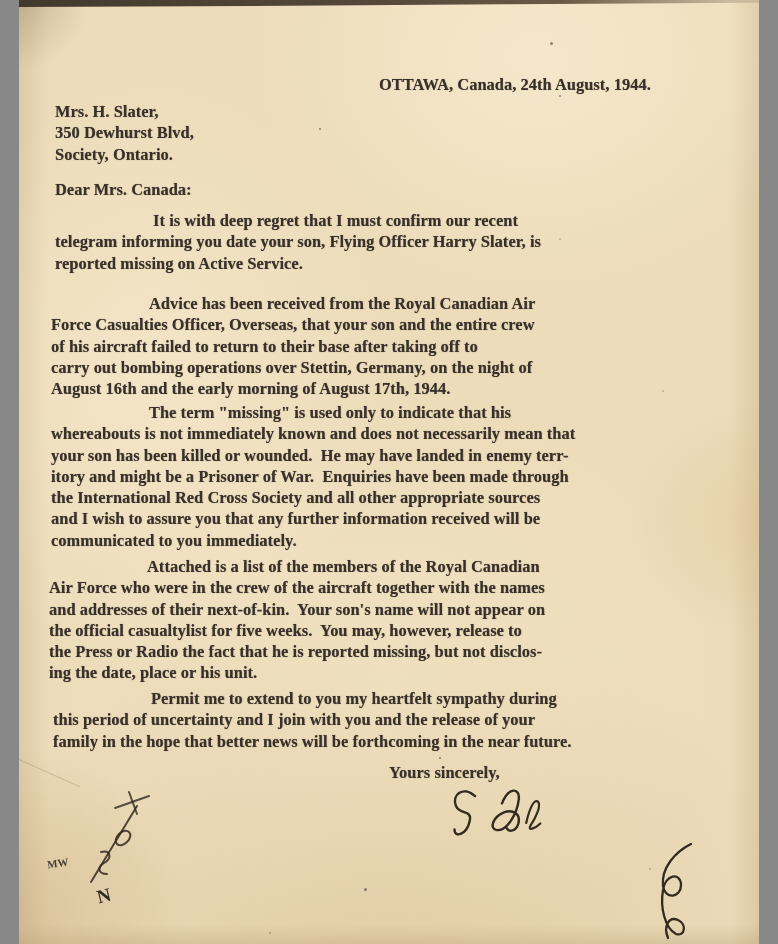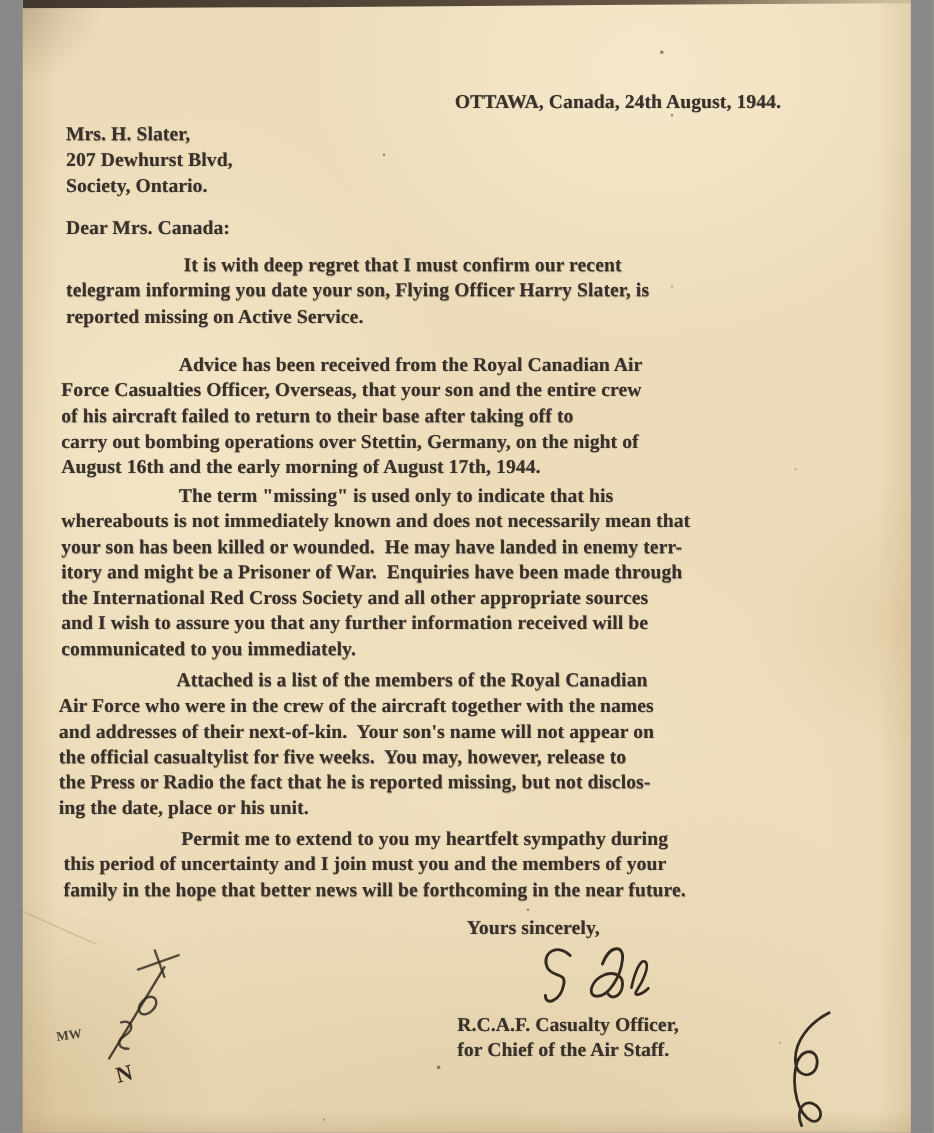--- a/index.html
+++ b/index.html
@@ -74,39 +74,38 @@
 </style>
 </head>
 <body>
 
 <div class="paper">
 
   <div class="top-edge"></div>
 
   <div class="txt dateline">OTTAWA, Canada, 24th August, 1944.</div>
 
-  <div class="txt address"><div class="line">Mrs. H. Slater,</div><div class="line">207 Dewhurst Blvd,</div><div class="line">Society, Ontario.</div></div>
+  <div class="txt address"><div class="line">Mrs. H. Slater,</div><div class="line">350 Dewhurst Blvd,</div><div class="line">Society, Ontario.</div></div>
 
   <div class="txt salutation">Dear Mrs. Canada:</div>
 
   <div class="txt p1 indent-first"><div class="line">It is with deep regret that I must confirm our recent</div><div class="line">telegram informing you date your son, Flying Officer Harry Slater, is</div><div class="line">reported missing on Active Service.</div></div>
   <div class="txt p2 indent-first"><div class="line">Advice has been received from the Royal Canadian Air</div><div class="line">Force Casualties Officer, Overseas, that your son and the entire crew</div><div class="line">of his aircraft failed to return to their base after taking off to</div><div class="line">carry out bombing operations over Stettin, Germany, on the night of</div><div class="line">August 16th and the early morning of August 17th, 1944.</div></div>
   <div class="txt p3 indent-first"><div class="line">The term "missing" is used only to indicate that his</div><div class="line">whereabouts is not immediately known and does not necessarily mean that</div><div class="line">your son has been killed or wounded.  He may have landed in enemy terr-</div><div class="line">itory and might be a Prisoner of War.  Enquiries have been made through</div><div class="line">the International Red Cross Society and all other appropriate sources</div><div class="line">and I wish to assure you that any further information received will be</div><div class="line">communicated to you immediately.</div></div>
   <div class="txt p4 indent-first"><div class="line">Attached is a list of the members of the Royal Canadian</div><div class="line">Air Force who were in the crew of the aircraft together with the names</div><div class="line">and addresses of their next-of-kin.  Your son's name will not appear on</div><div class="line">the official casualtylist for five weeks.  You may, however, release to</div><div class="line">the Press or Radio the fact that he is reported missing, but not disclos-</div><div class="line">ing the date, place or his unit.</div></div>
-  <div class="txt p5 indent-first"><div class="line">Permit me to extend to you my heartfelt sympathy during</div><div class="line">this period of uncertainty and I join must you and the members of your</div><div class="line">family in the hope that better news will be forthcoming in the near future.</div></div>
+  <div class="txt p5 indent-first"><div class="line">Permit me to extend to you my heartfelt sympathy during</div><div class="line">this period of uncertainty and I join with you and the release of your</div><div class="line">family in the hope that better news will be forthcoming in the near future.</div></div>
 
   <div class="txt closing">Yours sincerely,</div>
 
   <svg class="sig-svg" viewBox="0 0 100 66" aria-hidden="true">
     <path d="M 30 14 C 20 2 6 10 10 22 C 13 31 26 27 22 38 C 18 51 5 54 6 45" stroke-width="2.4"></path>
     <path d="M 56 24 C 64 8 76 10 73 22 C 70 36 58 52 48 50 C 40 48 46 36 57 33 C 66 31 74 36 70 46 C 67 53 60 54 58 49" stroke-width="2.4"></path>
     <path d="M 78 46 C 82 34 88 22 92 26 C 95 30 88 42 82 49 C 78 54 86 53 92 48" stroke-width="2.2"></path>
   </svg>
 
-  <div class="txt signoff"><div class="line">R.C.A.F. Casualty Officer,</div><div class="line">for Chief of the Air Staff.</div></div>
 
   <svg class="paraph-svg" viewBox="0 0 78 104" aria-hidden="true">
     <path d="M 52 4 C 36 12 22 28 24 46 C 26 60 42 58 42 45 C 42 32 26 34 24 50 C 21 68 26 88 37 94 C 46 97 48 84 39 80 C 30 76 24 86 29 98" stroke-width="2.3"></path>
   </svg>
 
   <svg class="pencil-svg" viewBox="0 0 100 100" aria-hidden="true">
     <path d="M 80 16 L 34 92" stroke-width="2" opacity="0.85"></path>
     <path d="M 58 18 L 92 6" stroke-width="2" opacity="0.8"></path>
     <path d="M 72 2 L 80 24" stroke-width="2" opacity="0.8"></path>
     <path d="M 62 44 C 70 36 78 44 70 52 C 62 60 54 52 62 44" stroke-width="2" opacity="0.85"></path>

